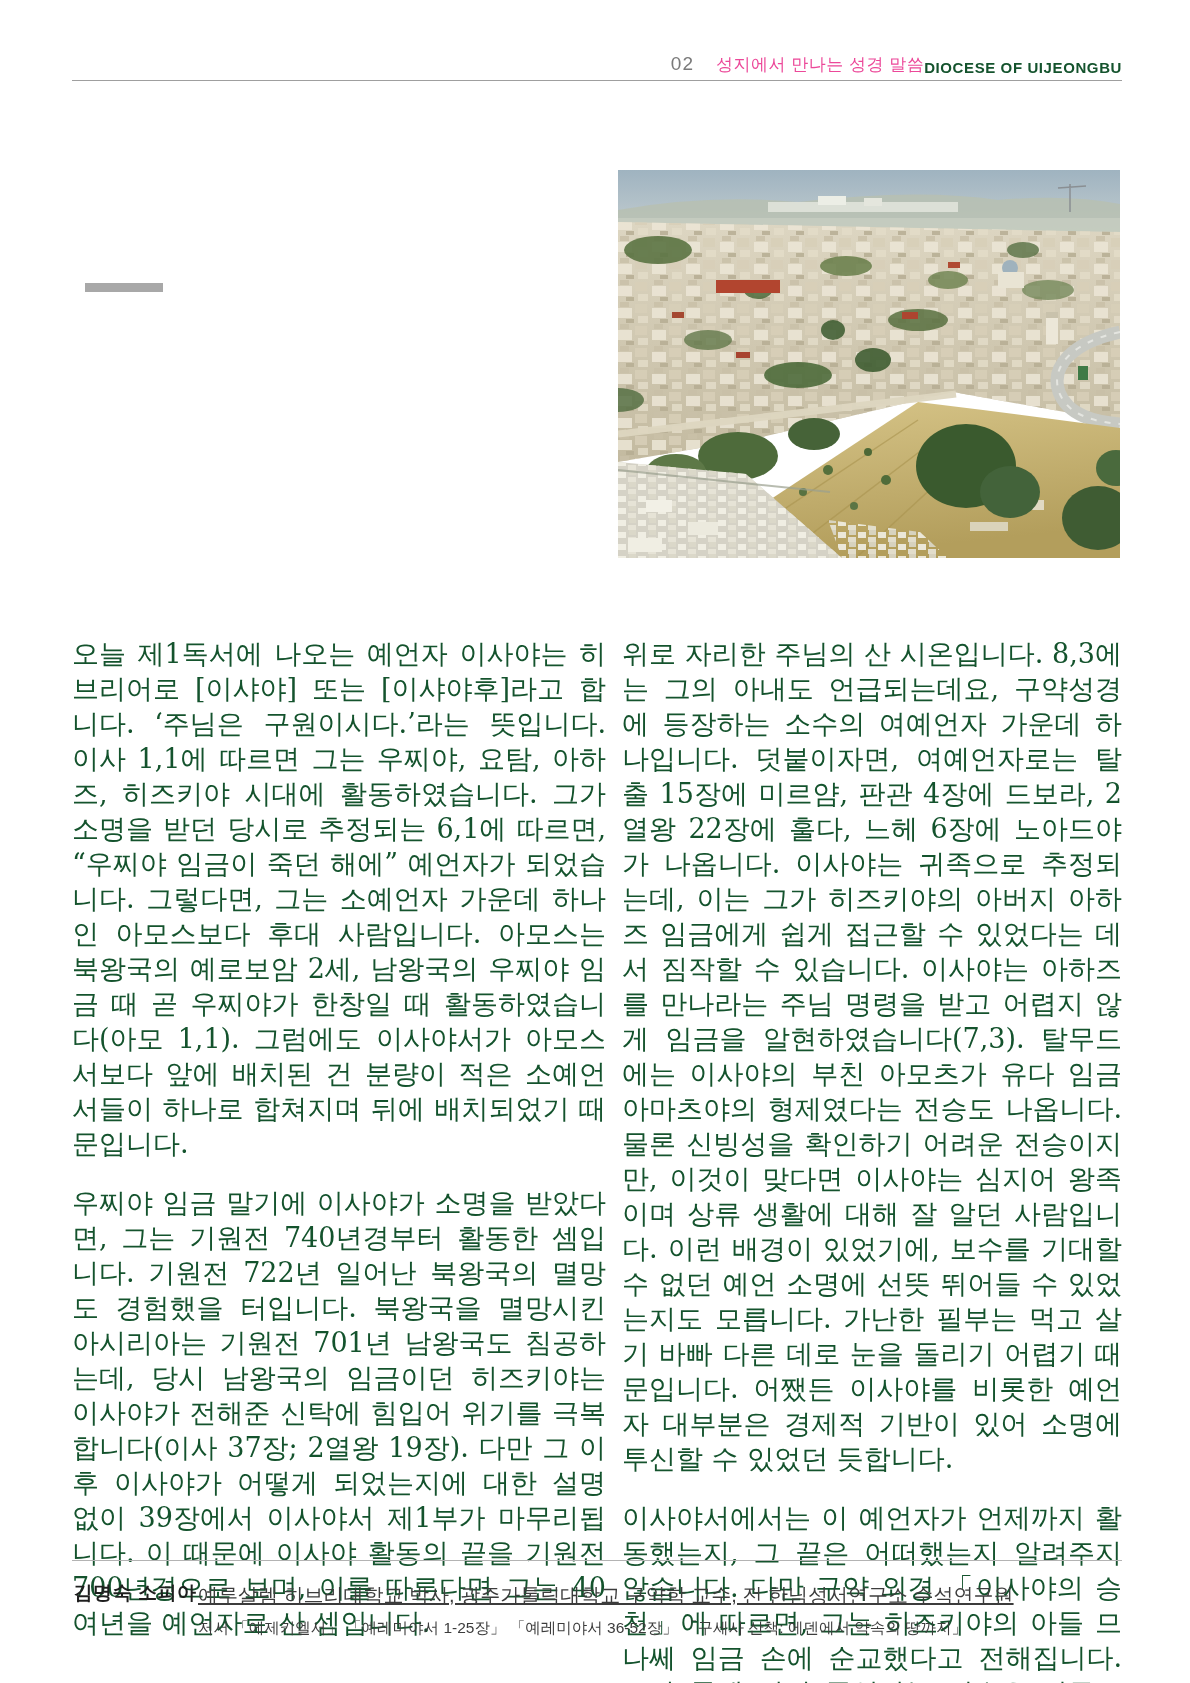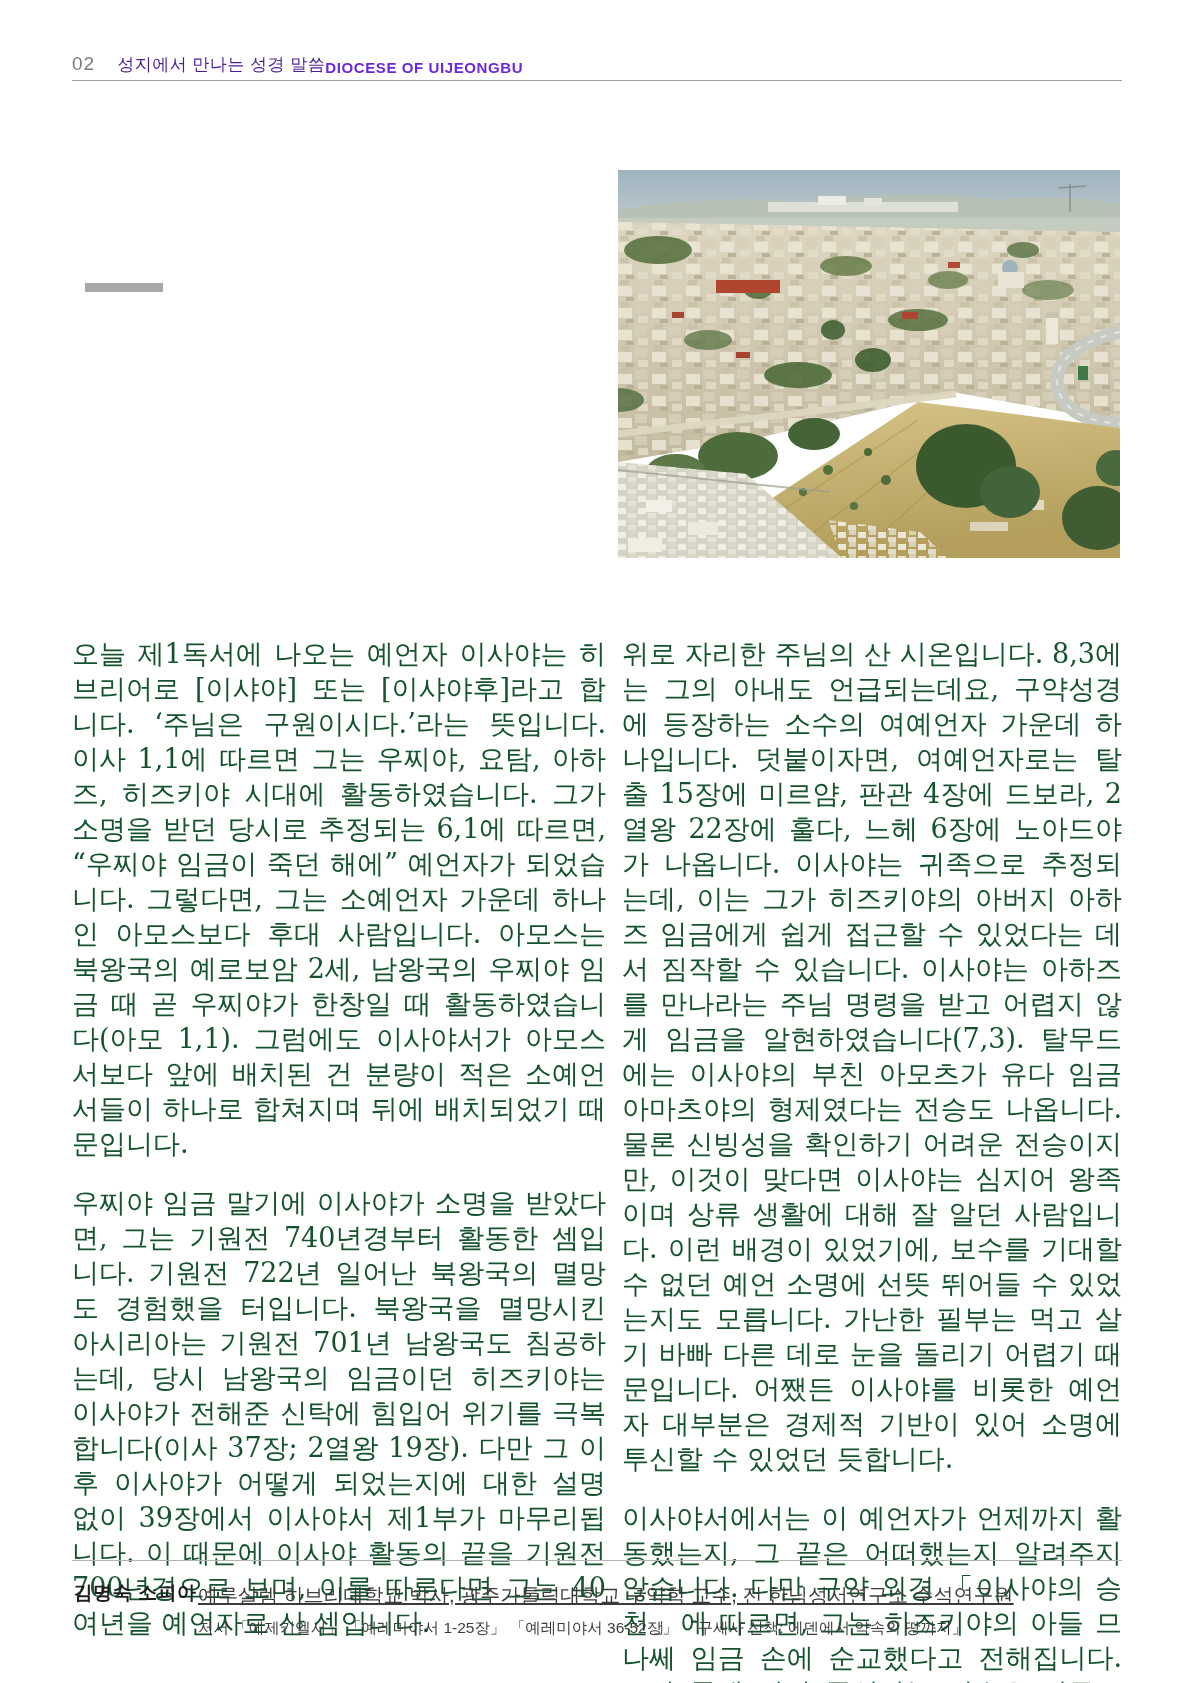--- a/index.html
+++ b/index.html
@@ -5,27 +5,27 @@
   * { margin:0; padding:0; box-sizing:border-box; }
   html,body { background:#e8e8e8; }
   .page {
     position:relative; width:1190px; height:1683px; margin:0 auto;
     background:#ffffff; overflow:hidden;
     font-family:"DejaVu Serif", serif;
   }
   
   .header {
     position:absolute; left:72px; right:68px; top:46px; height:30px;
-    display:flex; align-items:flex-end; justify-content:flex-start;
+    display:flex; align-items:flex-end; justify-content:flex-end;
     font-family:"Liberation Sans", sans-serif;
   }
   .header-left { display:flex; align-items:baseline; gap:22px; }
   .page-number { font-size:19px; color:#7a7a7a; letter-spacing:1px; }
-  .section-title { font-size:17px; color:#4c1d95; letter-spacing:0.5px; }
-  .publisher { font-size:15px; color:#6d28d9; font-weight:600; letter-spacing:0.6px; }
+  .section-title { font-size:17px; color:#ec4899; letter-spacing:0.5px; }
+  .publisher { font-size:15px; color:#14532d; font-weight:600; letter-spacing:0.6px; }
   .header-rule { position:absolute; left:72px; right:68px; top:80px; height:1px; background:#9f9f9f; }
 
   
   .accent-bar { position:absolute; left:85px; top:283px; width:78px; height:9px; background:#a8a8a8; }
   .article-title {
     position:absolute; left:84px; top:316px; width:520px;
     font-family:"DejaVu Serif", serif; font-weight:bold;
     font-size:42px; line-height:1.35; color:#4b4b4d; letter-spacing:1px;
   }
 

